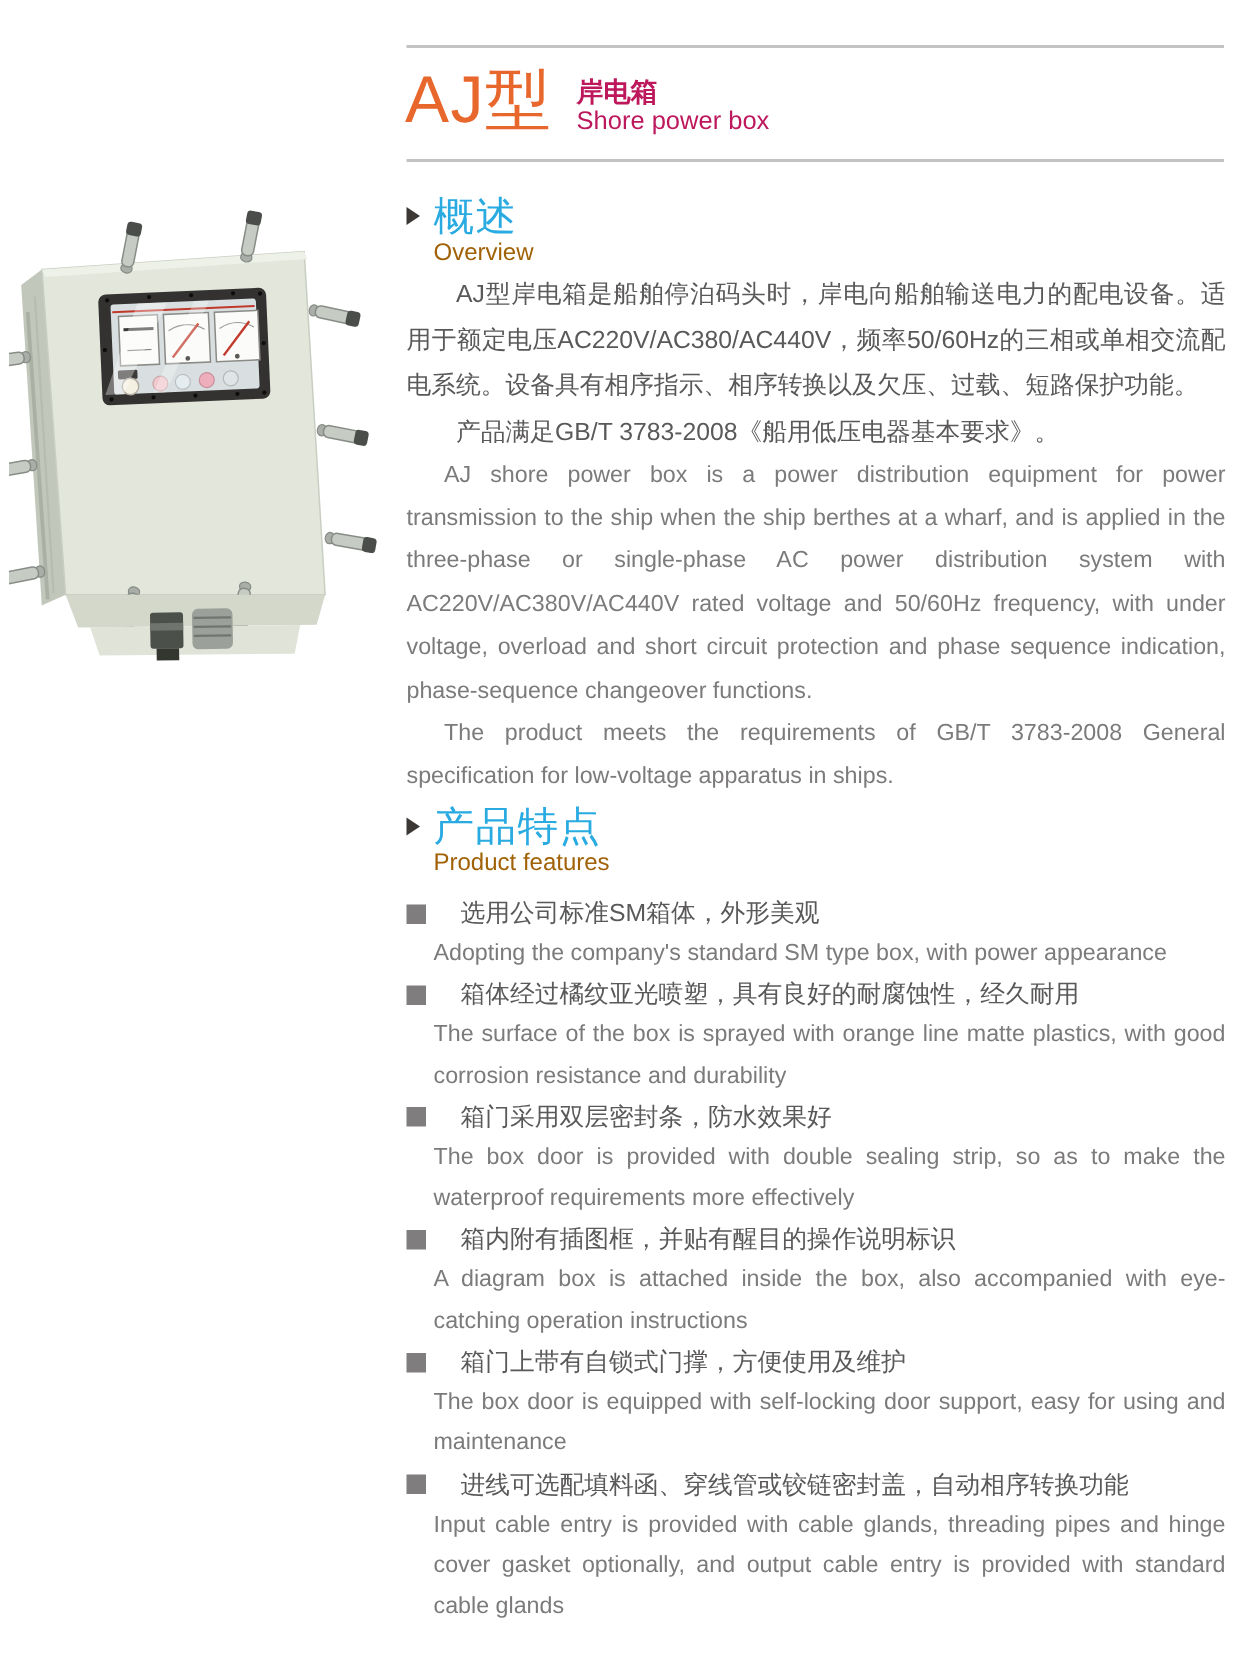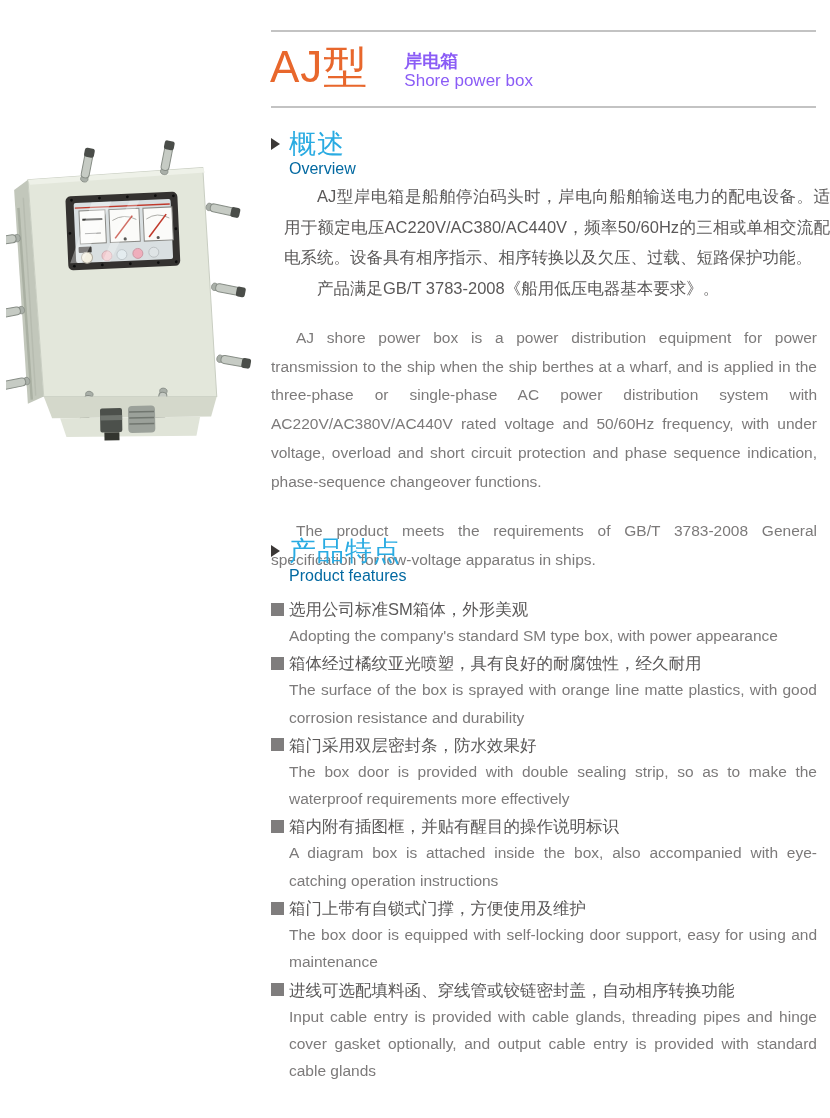--- a/index.html
+++ b/index.html
@@ -8,53 +8,53 @@
     width:830px; height:1118px; position:relative; overflow:hidden;
     font-family:"Liberation Sans","DejaVu Sans",sans-serif;
   }
   .rule { position:absolute; left:271px; width:545px; height:2px; background:#c3c3c3; }
   #rule-top { top:30px; }
   #rule-bottom { top:106px; }
 
   
   .header { position:absolute; left:270px; top:42px; display:flex; align-items:flex-start;gap:16px; }
   .model-name { font-size:44px; line-height:50px; color:#e8672c; letter-spacing:1px; }
-  .model-sub { margin-left:20px; margin-top:9px; color:#8b5cf6; }
+  .model-sub { margin-left:0; margin-top:9px; color:#be185d; }
   .model-sub .zh { font-size:18px; font-weight:bold; line-height:20px; }
   .model-sub .en { font-size:17px; line-height:20px; }
 
   
   .section-header { position:absolute; left:271px; display:flex; }
   .tri {
     width:0; height:0; margin-top:9px;
     border-top:6px solid transparent; border-bottom:6px solid transparent;
     border-left:9px solid #3b3836; flex:none;
   }
   .sec-titles { margin-left:9px; }
   .sec-zh { font-size:27px; line-height:30px; color:#29abe2; letter-spacing:1px; }
-  .sec-en { font-size:16px; line-height:20px; color:#0369a1; }
-
-  
-  .zh-paras { position:absolute; left:284px; top:181px; width:546px; }
+  .sec-en { font-size:16px; line-height:20px; color:#a16207; }
+
+  
+  .zh-paras { position:absolute; left:271px; top:181px; width:546px; }
   .zh-paras p {
     font-size:16.5px; line-height:30.5px; color:#5a5858;
     text-align:justify; text-indent:2em;
   }
   .en-paras { position:absolute; left:271px; top:303px; width:546px; }
   .en-paras p {
     font-size:15.5px; line-height:28.7px; color:#7c7a7a;
-    text-align:justify; text-indent:25px;margin-top:21px;
+    text-align:justify; text-indent:25px;
   }
 
   
   .features-list { position:absolute; left:271px; top:596px; width:546px; list-style:none; }
   .features-list li { margin-bottom:1px; }
   .feat-zh {
     display:flex; align-items:center;
-    font-size:16.5px; line-height:26px; color:#5a5858;
+    font-size:16.5px; line-height:26px; color:#5a5858;gap:18px;
   }
   .square { width:13px; height:13px; background:#7f7d7d; margin-right:5px; flex:none; }
   .feat-en {
     margin-left:18px; font-size:15.5px; line-height:27.3px; color:#7c7a7a;
     text-align:justify;
   }
 
   
   .photo { position:absolute; left:6px; top:136px; }
 </style>

